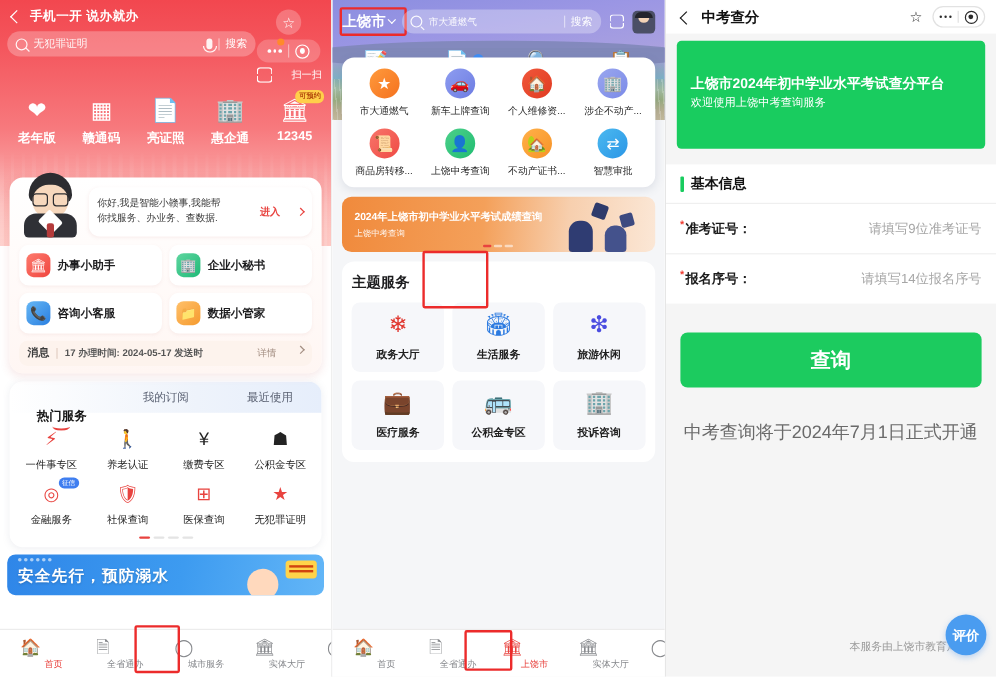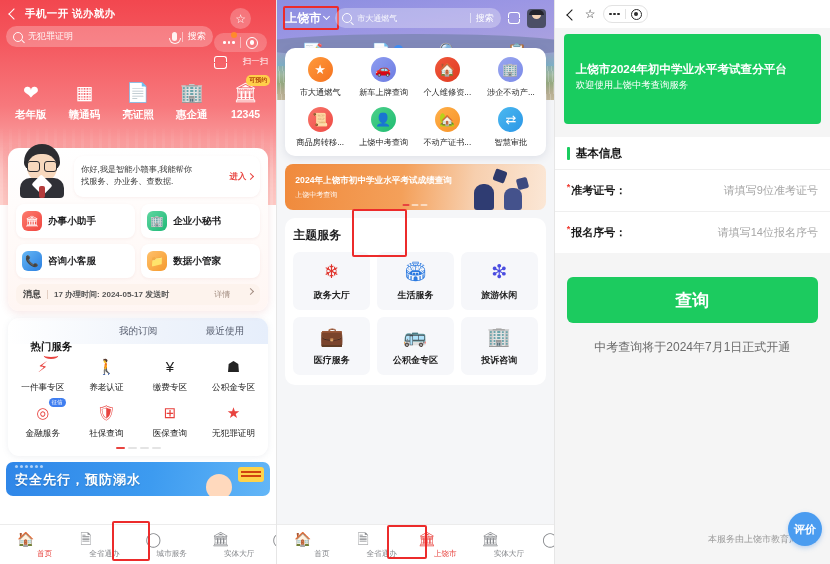--- a/index.html
+++ b/index.html
@@ -61,21 +61,21 @@
   .pill-group{
     display:flex;align-items:center;gap:0;background:rgba(255,255,255,.2);
     border-radius:12px;height:19px;padding:0 4px;position:relative;
   }
   .dots{display:flex;gap:1.8px;padding:0 5px;}
   .dots i{width:2.6px;height:2.6px;background:#fff;border-radius:50%;display:block;}
   .dot-badge{position:absolute;top:-1px;left:17px;width:6px;height:6px;border-radius:50%;background:#ff8a2b;}
   .pill-sep{width:1px;height:11px;background:rgba(255,255,255,.45);}
   .target{width:12px;height:12px;border:1.4px solid #fff;border-radius:50%;display:flex;align-items:center;justify-content:center;margin:0 5px;}
   .target i{width:4.5px;height:4.5px;background:#fff;border-radius:50%;display:block;}
-  .scanrow{display:flex;gap:15px;}
+  .scanrow{display:flex;align-items:center;gap:15px;}
   .scanicon{width:15px;height:13px;position:relative;}
   .scanicon::before,.scanicon::after{
     content:"";position:absolute;left:1px;right:1px;height:5px;border:1.4px solid #fff;
   }
   .scanicon::before{top:0;border-radius:3px 3px 0 0;border-bottom:none;}
   .scanicon::after{bottom:0;border-radius:0 0 3px 3px;border-top:none;}
   .scantxt{color:#fff;font-size:8.5px;white-space:nowrap;}
 
   .p1-quick{ position:relative; z-index:3; display:flex; margin-top:13px; padding:0 4px; }
   .qi{flex:1;display:flex;flex-direction:column;align-items:center;gap:5px;position:relative;}
@@ -103,21 +103,21 @@
   .av-glass::before,.av-glass::after{content:"";position:absolute;top:0;width:11px;height:9px;border:1.3px solid #2c2c30;border-radius:3px;}
   .av-glass::before{left:0;} .av-glass::after{right:0;}
   .av-body{position:absolute;left:4px;bottom:0;width:44px;height:20px;background:#2f3036;border-radius:10px 10px 4px 4px;}
   .av-collar{position:absolute;left:18px;bottom:6px;width:16px;height:14px;background:#fff;transform:rotate(45deg);border-radius:2px;}
   .av-tie{position:absolute;left:23px;bottom:0;width:6px;height:12px;background:#b43b3b;border-radius:2px;}
   .bubble{
     flex:1;background:#fff;border-radius:9px;padding:8px 7px;display:flex;align-items:center;gap:4px;
     box-shadow:0 1px 3px rgba(200,120,120,.10);
   }
   .bubble-txt{font-size:8.2px;color:#3a3a3a;line-height:1.5;flex:1;}
-  .bubble-cta{color:#e8433f;font-size:8.4px;font-weight:bold;white-space:nowrap;display:flex;align-items:center;gap:2px;margin-left:26px;}
+  .bubble-cta{color:#e8433f;font-size:8.4px;font-weight:bold;white-space:nowrap;display:flex;align-items:center;gap:15px;margin-left:26px;}
   .chev{width:5px;height:5px;border-right:1.2px solid currentColor;border-top:1.2px solid currentColor;transform:rotate(45deg);display:inline-block;}
   .p1-grid2{display:grid;grid-template-columns:1fr 1fr;gap:6px;margin-top:6px;}
   .p1-cell{
     background:#fff;border-radius:8px;padding:7px 6px;display:flex;align-items:center;gap:6px;
     box-shadow:0 1px 3px rgba(200,140,140,.10);
   }
   .cell-ic{width:20px;height:20px;border-radius:6px;flex:0 0 20px;display:flex;align-items:center;justify-content:center;color:#fff;font-size:11px;}
   .ic-red{background:linear-gradient(135deg,#fd7b6e,#f0453f);}
   .ic-green{background:linear-gradient(135deg,#5fd6a0,#1fb977);}
   .ic-blue{background:linear-gradient(135deg,#66b7f5,#2a7fe0);}
@@ -280,21 +280,21 @@
   .p3-sect-title{font-size:11.6px;font-weight:bold;color:#121212;}
   .p3-row{display:flex;align-items:center;padding:13px 12px;border-top:1px solid #efefef;}
   .p3-lab{font-size:11px;color:#1c1c1c;font-weight:bold;white-space:nowrap;display:flex;align-items:flex-start;}
   .p3-req{color:#f03a2f;font-size:9px;line-height:1;margin-right:1px;}
   .p3-inp{flex:1;text-align:right;font-size:11px;color:#a6a6a6;white-space:nowrap;}
 
   .p3-btn{
     margin:24px 12px 0;height:46px;background:#1ccb5f;border-radius:6px;
     display:flex;align-items:center;justify-content:center;color:#fff;font-size:17px;font-weight:bold;
   }
-  .p3-note{text-align:center;font-size:12px;color:#6a6a6a;margin-top:16px;}
+  .p3-note{text-align:center;font-size:15px;color:#6a6a6a;margin-top:28px;}
   .p3-foot{position:absolute;right:14px;bottom:18px;display:flex;align-items:center;gap:8px;}
   .p3-foot-tx{font-size:9px;color:#9a9a9a;white-space:nowrap;}
   .p3-fab{
     position:absolute;right:8px;bottom:18px;width:34px;height:34px;border-radius:50%;
     background:#4a9cf0;color:#fff;display:flex;align-items:center;justify-content:center;
     font-size:11px;font-weight:bold;box-shadow:0 2px 5px rgba(70,140,230,.35);
   }
 </style>
 </head>
 <body>
@@ -651,20 +651,21 @@
     <div class="hl-box" style="left:6px;top:6px;width:56px;height:24px;"></div>
     <div class="hl-box" style="left:75px;top:209px;width:55px;height:48px;"></div>
     <div class="hl-box" style="left:110px;top:525px;width:40px;height:34px;"></div>
   </div>
 
   <div class="divider"></div>
 
   <div class="panel p3">
     <div class="p3-nav">
       <span class="p3-back"></span>
+      <span class="p3-title">中考查分</span>
       <span class="p3-star">☆</span>
       <span class="p3-caps">
         <span class="d">
             <i></i>
             <i></i>
             <i></i>
           </span>
         <span class="sp"></span>
         <span class="tgt">
             <i></i>

